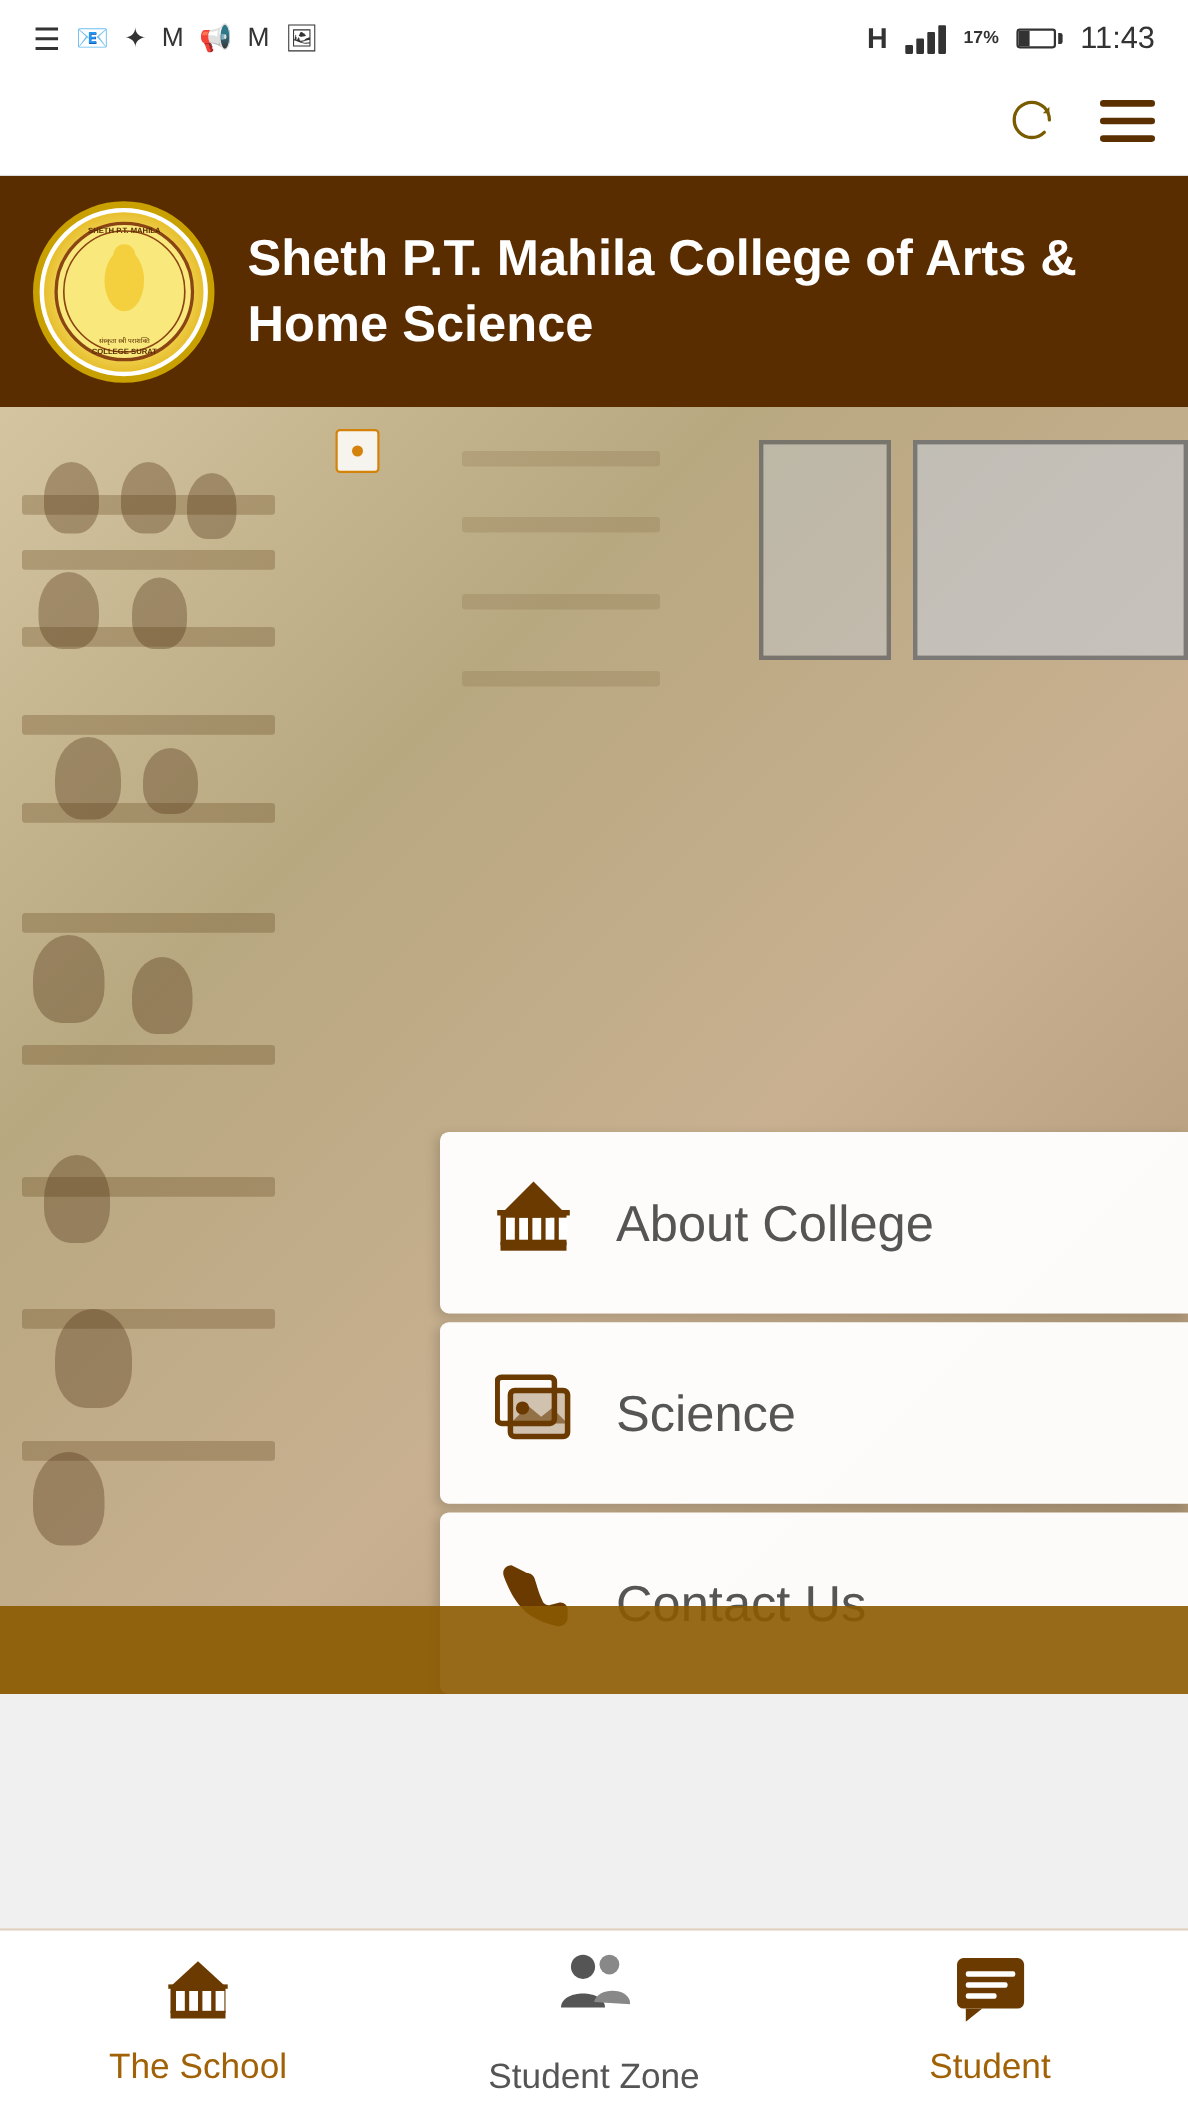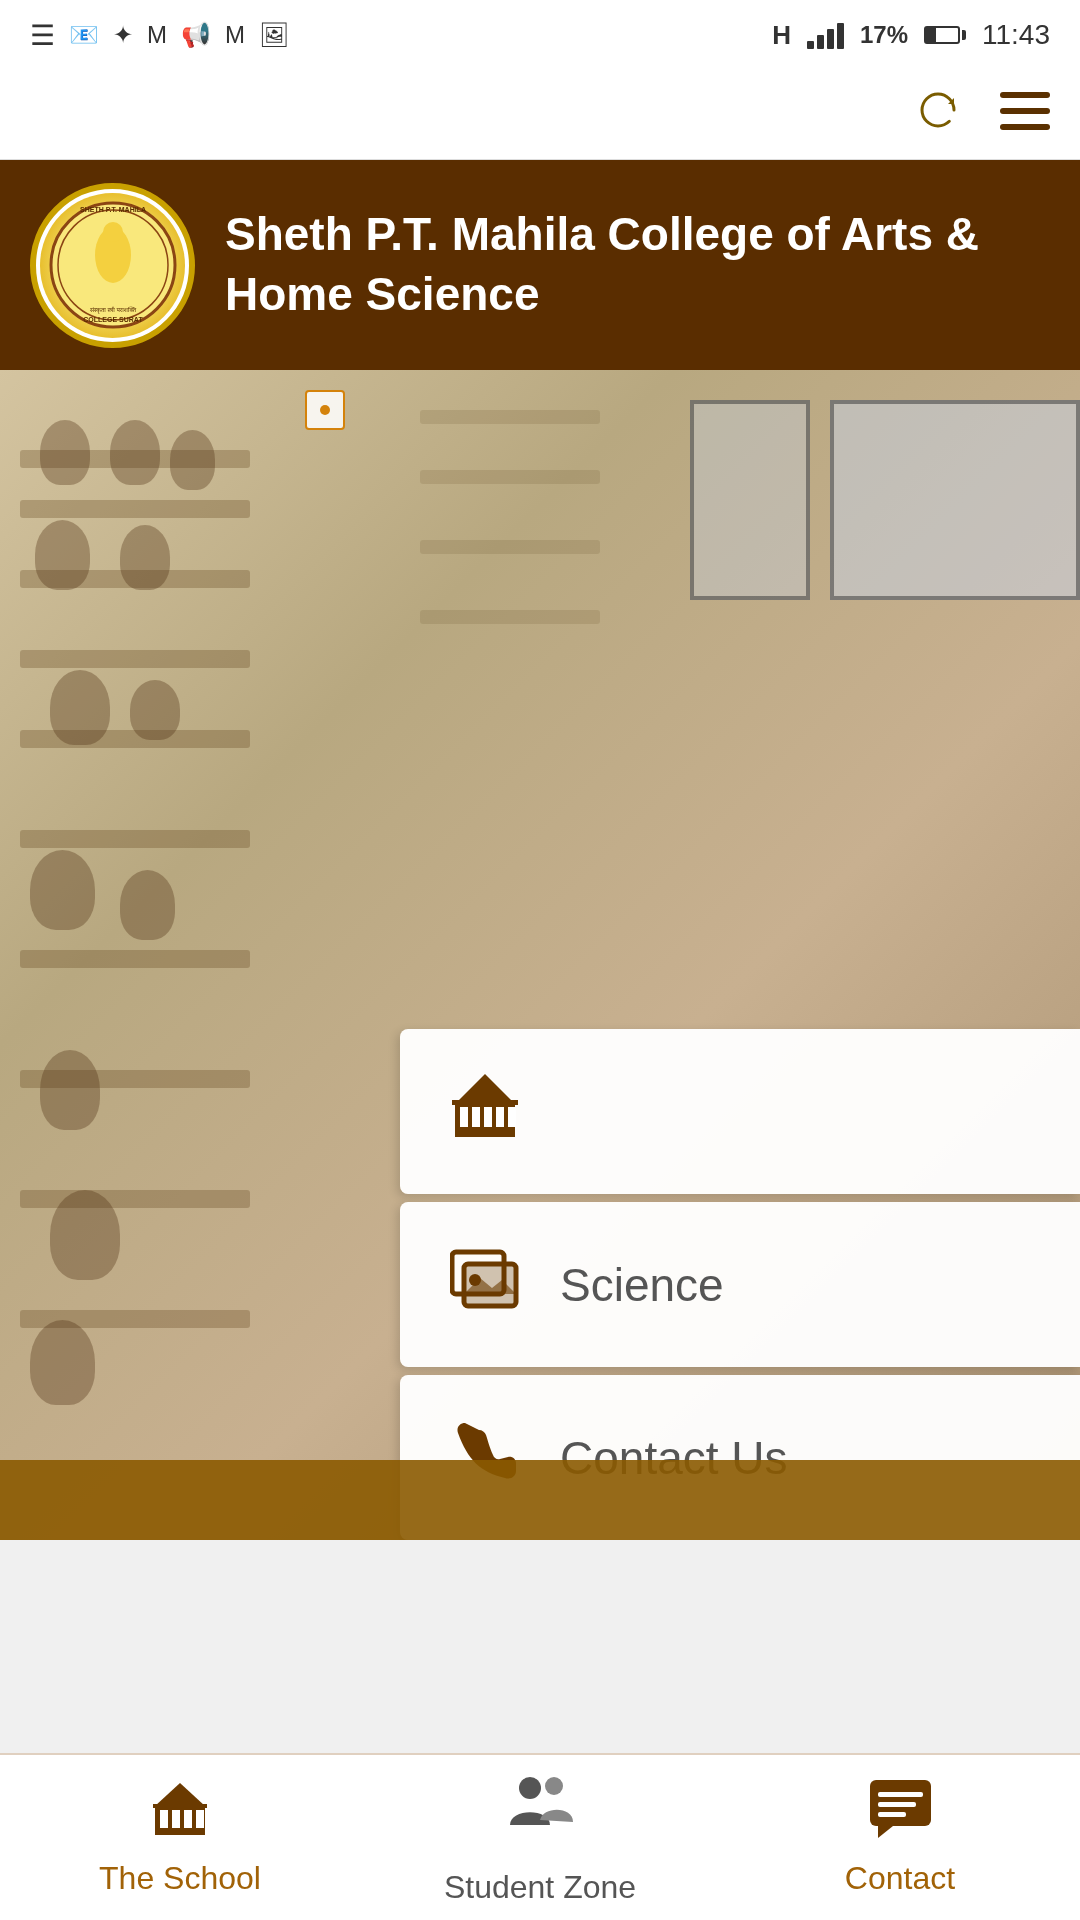--- a/index.html
+++ b/index.html
@@ -290,21 +290,21 @@
     <span class="status-icon" style="font-size:24px;">🖼</span>
   </div>
   <div class="status-bar-right">
     <span style="font-size:26px; font-weight:bold;">H</span>
     <div class="signal-indicator">
       <div class="signal-bar" style="height:8px;"></div>
       <div class="signal-bar" style="height:14px;"></div>
       <div class="signal-bar" style="height:20px;"></div>
       <div class="signal-bar" style="height:26px;"></div>
     </div>
-    <span style="font-size:24px;">17%</span>
+    <span style="font-size:16px;">17%</span>
     <div class="battery-icon">
       <div class="battery-body">
           <div class="battery-fill"></div>
         </div>
       <div class="battery-tip"></div>
     </div>
     <span style="font-size:28px; font-weight:normal;">11:43</span>
   </div>
 </div>
 
@@ -399,20 +399,21 @@
           <rect x="22" y="38" width="8" height="20" fill="white"></rect>
           <rect x="34" y="38" width="8" height="20" fill="white"></rect>
           <rect x="46" y="38" width="8" height="20" fill="white"></rect>
           <rect x="58" y="38" width="8" height="20" fill="white"></rect>
           <rect x="20" y="28" width="30" height="10" fill="#6b3a00"></rect>
           <rect x="30" y="20" width="10" height="8" fill="#6b3a00"></rect>
 
           <rect x="2" y="31" width="66" height="5" fill="#6b3a00"></rect>
         </svg>
       </div>
+      <span class="menu-card-label">About College</span>
     </div>
 
     <div class="menu-card">
       <div class="menu-card-icon">
         <svg width="70" height="70" viewBox="0 0 70 70" fill="none">
 
           <rect x="2" y="10" width="52" height="42" rx="4" fill="none" stroke="#6b3a00" stroke-width="5"></rect>
           <rect x="14" y="22" width="52" height="42" rx="4" fill="#6b3a00" opacity="0.3"></rect>
           <rect x="14" y="22" width="52" height="42" rx="4" fill="none" stroke="#6b3a00" stroke-width="5"></rect>
 
@@ -474,16 +475,16 @@
       <svg width="65" height="60" viewBox="0 0 65 60" fill="none">
 
         <rect x="2" y="2" width="61" height="46" rx="6" fill="#6b3a00"></rect>
         <polygon points="10,48 25,48 10,60" fill="#6b3a00"></polygon>
 
         <rect x="10" y="14" width="45" height="5" rx="2" fill="white"></rect>
         <rect x="10" y="24" width="38" height="5" rx="2" fill="white"></rect>
         <rect x="10" y="34" width="28" height="5" rx="2" fill="white"></rect>
       </svg>
     </div>
-    <span class="nav-label">Contact</span>
+    <span class="nav-label">Student</span>
   </div>
 
 </div>
 
 </body></html>

